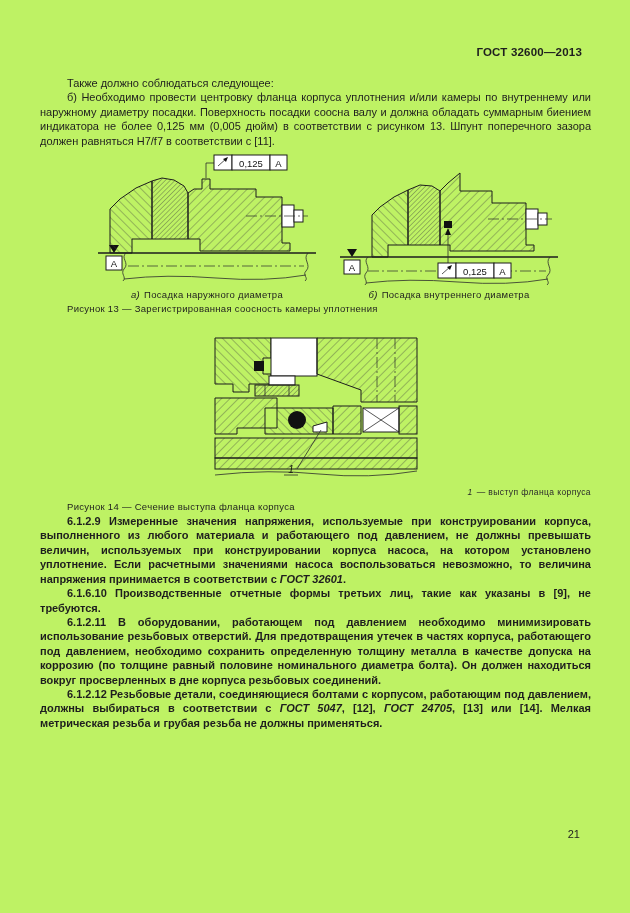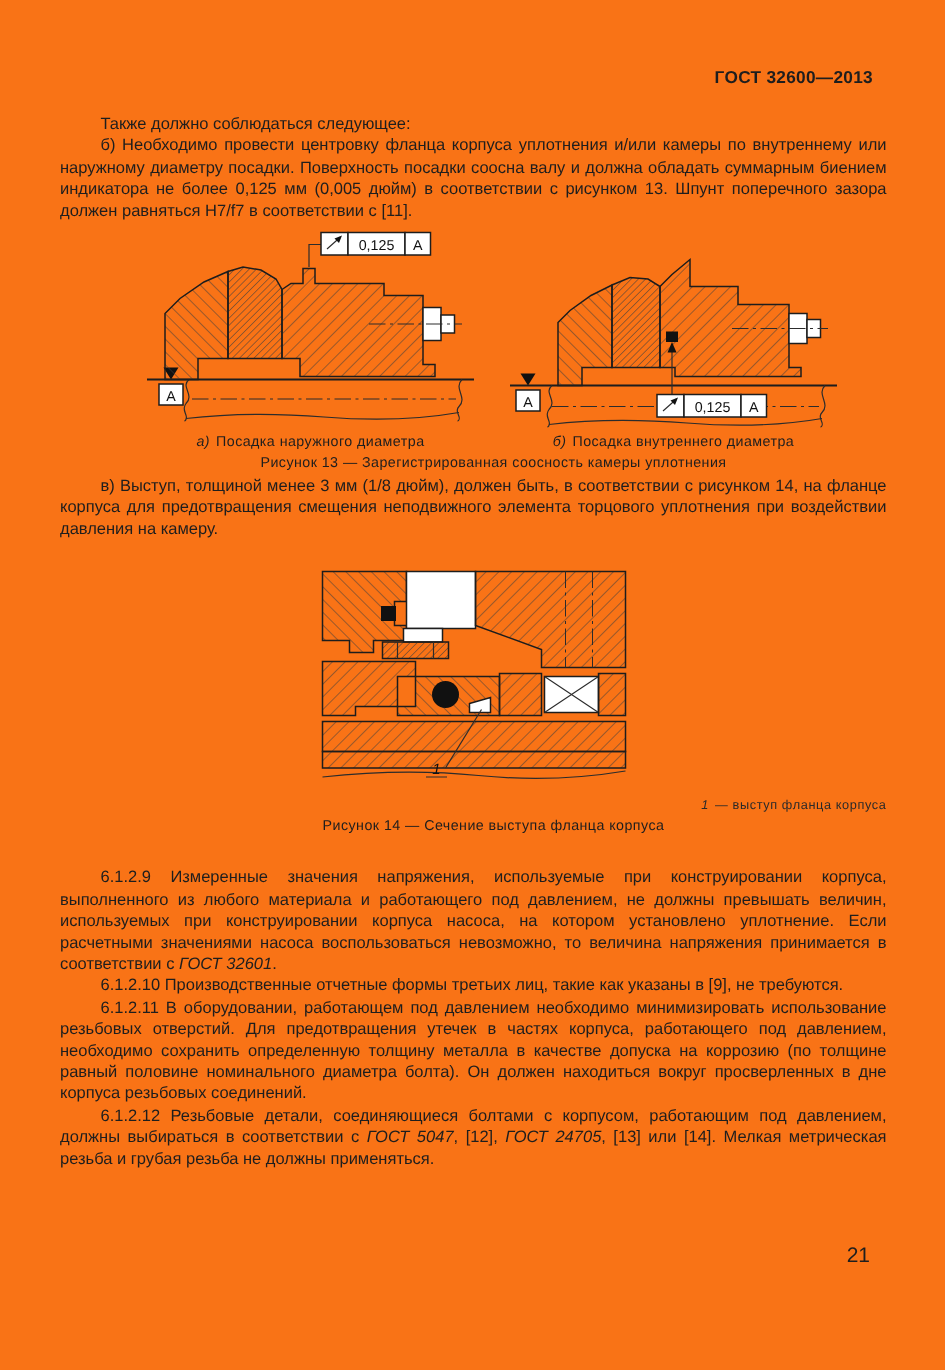--- a/index.html
+++ b/index.html
@@ -1,50 +1,50 @@
 <!DOCTYPE html>
 <html><head>
 <meta charset="utf-8">
 <style>
   html,body{margin:0;padding:0;}
   body{
     width:630px;height:913px;background:#ffffff;overflow:hidden;
     font-family:"Liberation Sans",sans-serif;color:#1e1e1e;
   }
-  .page{position:relative;width:630px;height:913px;background:#f97316;}
+  .page{position:relative;width:630px;height:913px;background:#bef264;}
   .doc-header{
     position:absolute;top:46px;right:48px;
     font-size:11.5px;font-weight:bold;letter-spacing:.2px;
   }
   .content{
     position:absolute;top:76px;left:40px;width:551px;
     font-size:11px;line-height:14.4px;text-align:justify;
   }
   .content p{margin:0;text-indent:27px;}
   .gost-ref{font-style:italic;}
 
   .fig13-row{display:flex;gap:20px;margin:5px 0 0 56px;}
   .fig13-row svg{display:block;}
   .fig-caps{display:flex;gap:20px;margin-left:56px;margin-top:3px;}
   .fig-cap{width:222px;text-align:center;font-size:9.5px;letter-spacing:.3px;text-indent:0;}
   .fig-cap .sub-label{font-style:italic;}
   .fig-cap .sub-text{margin-left:4px;}
   .fig-main-caption{
-    text-align:center;font-size:9.5px;letter-spacing:.3px;margin-top:13px;text-indent:0;
+    font-size:9.5px;letter-spacing:.3px;margin-top:13px;text-indent:0;
   }
   .para-v{margin-top:13px;}
   .fig14-wrap{width:214px;margin:17px auto 0 auto;}
   .fig14-legend{
     text-align:right;font-size:8.5px;letter-spacing:.4px;margin-top:7px;text-indent:0;color:#2a2a2a;
   }
   .fig14-legend .legend-num{font-style:italic;}
   .fig14-legend .legend-text{margin-left:4px;}
   .fig14-caption{margin-top:10px;}
-  .paras{margin-top:20px;}
-  .page-number{position:absolute;top:828px;right:50px;font-size:14px;}
+  .paras{font-weight:bold;}
+  .page-number{position:absolute;top:828px;right:50px;font-size:11px;}
 
   
   svg .ol{fill:none;stroke:#1d1d1d;stroke-width:1;stroke-linejoin:miter;}
   svg .olw{fill:#ffffff;stroke:#1d1d1d;stroke-width:1;}
   svg .h1{fill:url(#ph1);stroke:#1d1d1d;stroke-width:1;}
   svg .h2{fill:url(#ph2);stroke:#1d1d1d;stroke-width:1;}
   svg .h3{fill:url(#ph3);stroke:#1d1d1d;stroke-width:1;}
   svg .thin{fill:none;stroke:#2c2c2c;stroke-width:.8;}
   svg .cl{fill:none;stroke:#2c2c2c;stroke-width:.7;stroke-dasharray:11 3 2 3;}
   svg .blk{fill:#111;stroke:none;}
@@ -167,21 +167,20 @@
       <div class="fig-cap">
         <span class="sub-label">а)</span><span class="sub-text">Посадка наружного диаметра</span>
       </div>
       <div class="fig-cap">
         <span class="sub-label">б)</span><span class="sub-text">Посадка внутреннего диаметра</span>
       </div>
     </div>
 
     <p class="fig-main-caption">Рисунок 13 — Зарегистрированная соосность камеры уплотнения</p>
 
-    <p class="para-v">в) Выступ, толщиной менее 3 мм (1/8 дюйм), должен быть, в соответствии с рисунком 14, на фланце корпуса для предотвращения смещения неподвижного элемента торцового уплотнения при воздействии давления на камеру.</p>
 
     <div class="fig14-wrap">
       <svg width="214" height="148" viewBox="0 0 214 148">
 
         <path class="h2" d="M6,4 L62,4 L62,24 L54,24 L54,40 L62,40 L62,50 L40,50 L40,58 L24,58 L24,50 L6,50 Z"></path>
         <rect class="blk" x="45" y="27" width="10" height="10"></rect>
 
         <rect class="olw" x="62" y="4" width="46" height="38"></rect>
         <rect class="olw" x="60" y="42" width="26" height="9"></rect>
 
@@ -218,21 +217,21 @@
     </div>
 
     <p class="fig14-legend">
       <span class="legend-num">1</span><span class="legend-text">—  выступ фланца корпуса</span>
     </p>
 
     <p class="fig-main-caption fig14-caption">Рисунок 14 — Сечение выступа фланца корпуса</p>
 
     <div class="paras">
       <p><span>6.1.2.9 Измеренные значения напряжения, используемые при конструировании корпуса, выполненного из любого материала и работающего под давлением, не должны превышать величин, используемых при конструировании корпуса насоса, на котором установлено уплотнение. Если расчетными значениями насоса воспользоваться невозможно, то величина напряжения принимается в соответствии с </span><span class="gost-ref">ГОСТ 32601</span><span>.</span></p>
-      <p>6.1.2.10 Производственные отчетные формы третьих лиц, такие как указаны в [9], не требуются.</p>
+      <p>6.1.6.10 Производственные отчетные формы третьих лиц, такие как указаны в [9], не требуются.</p>
       <p>6.1.2.11 В оборудовании, работающем под давлением необходимо минимизировать использование резьбовых отверстий. Для предотвращения утечек в частях корпуса, работающего под давлением, необходимо сохранить определенную толщину металла в качестве допуска на коррозию (по толщине равный половине номинального диаметра болта). Он должен находиться вокруг просверленных в дне корпуса резьбовых соединений.</p>
       <p><span>6.1.2.12 Резьбовые детали, соединяющиеся болтами с корпусом, работающим под давлением, должны выбираться в соответствии с </span><span class="gost-ref">ГОСТ 5047</span><span>, [12], </span><span class="gost-ref">ГОСТ 24705</span><span>, [13] или [14]. Мелкая метрическая резьба и грубая резьба не должны применяться.</span></p>
     </div>
 
   </div>
 
   <div class="page-number">21</div>
 </div>
 
 </body></html>

